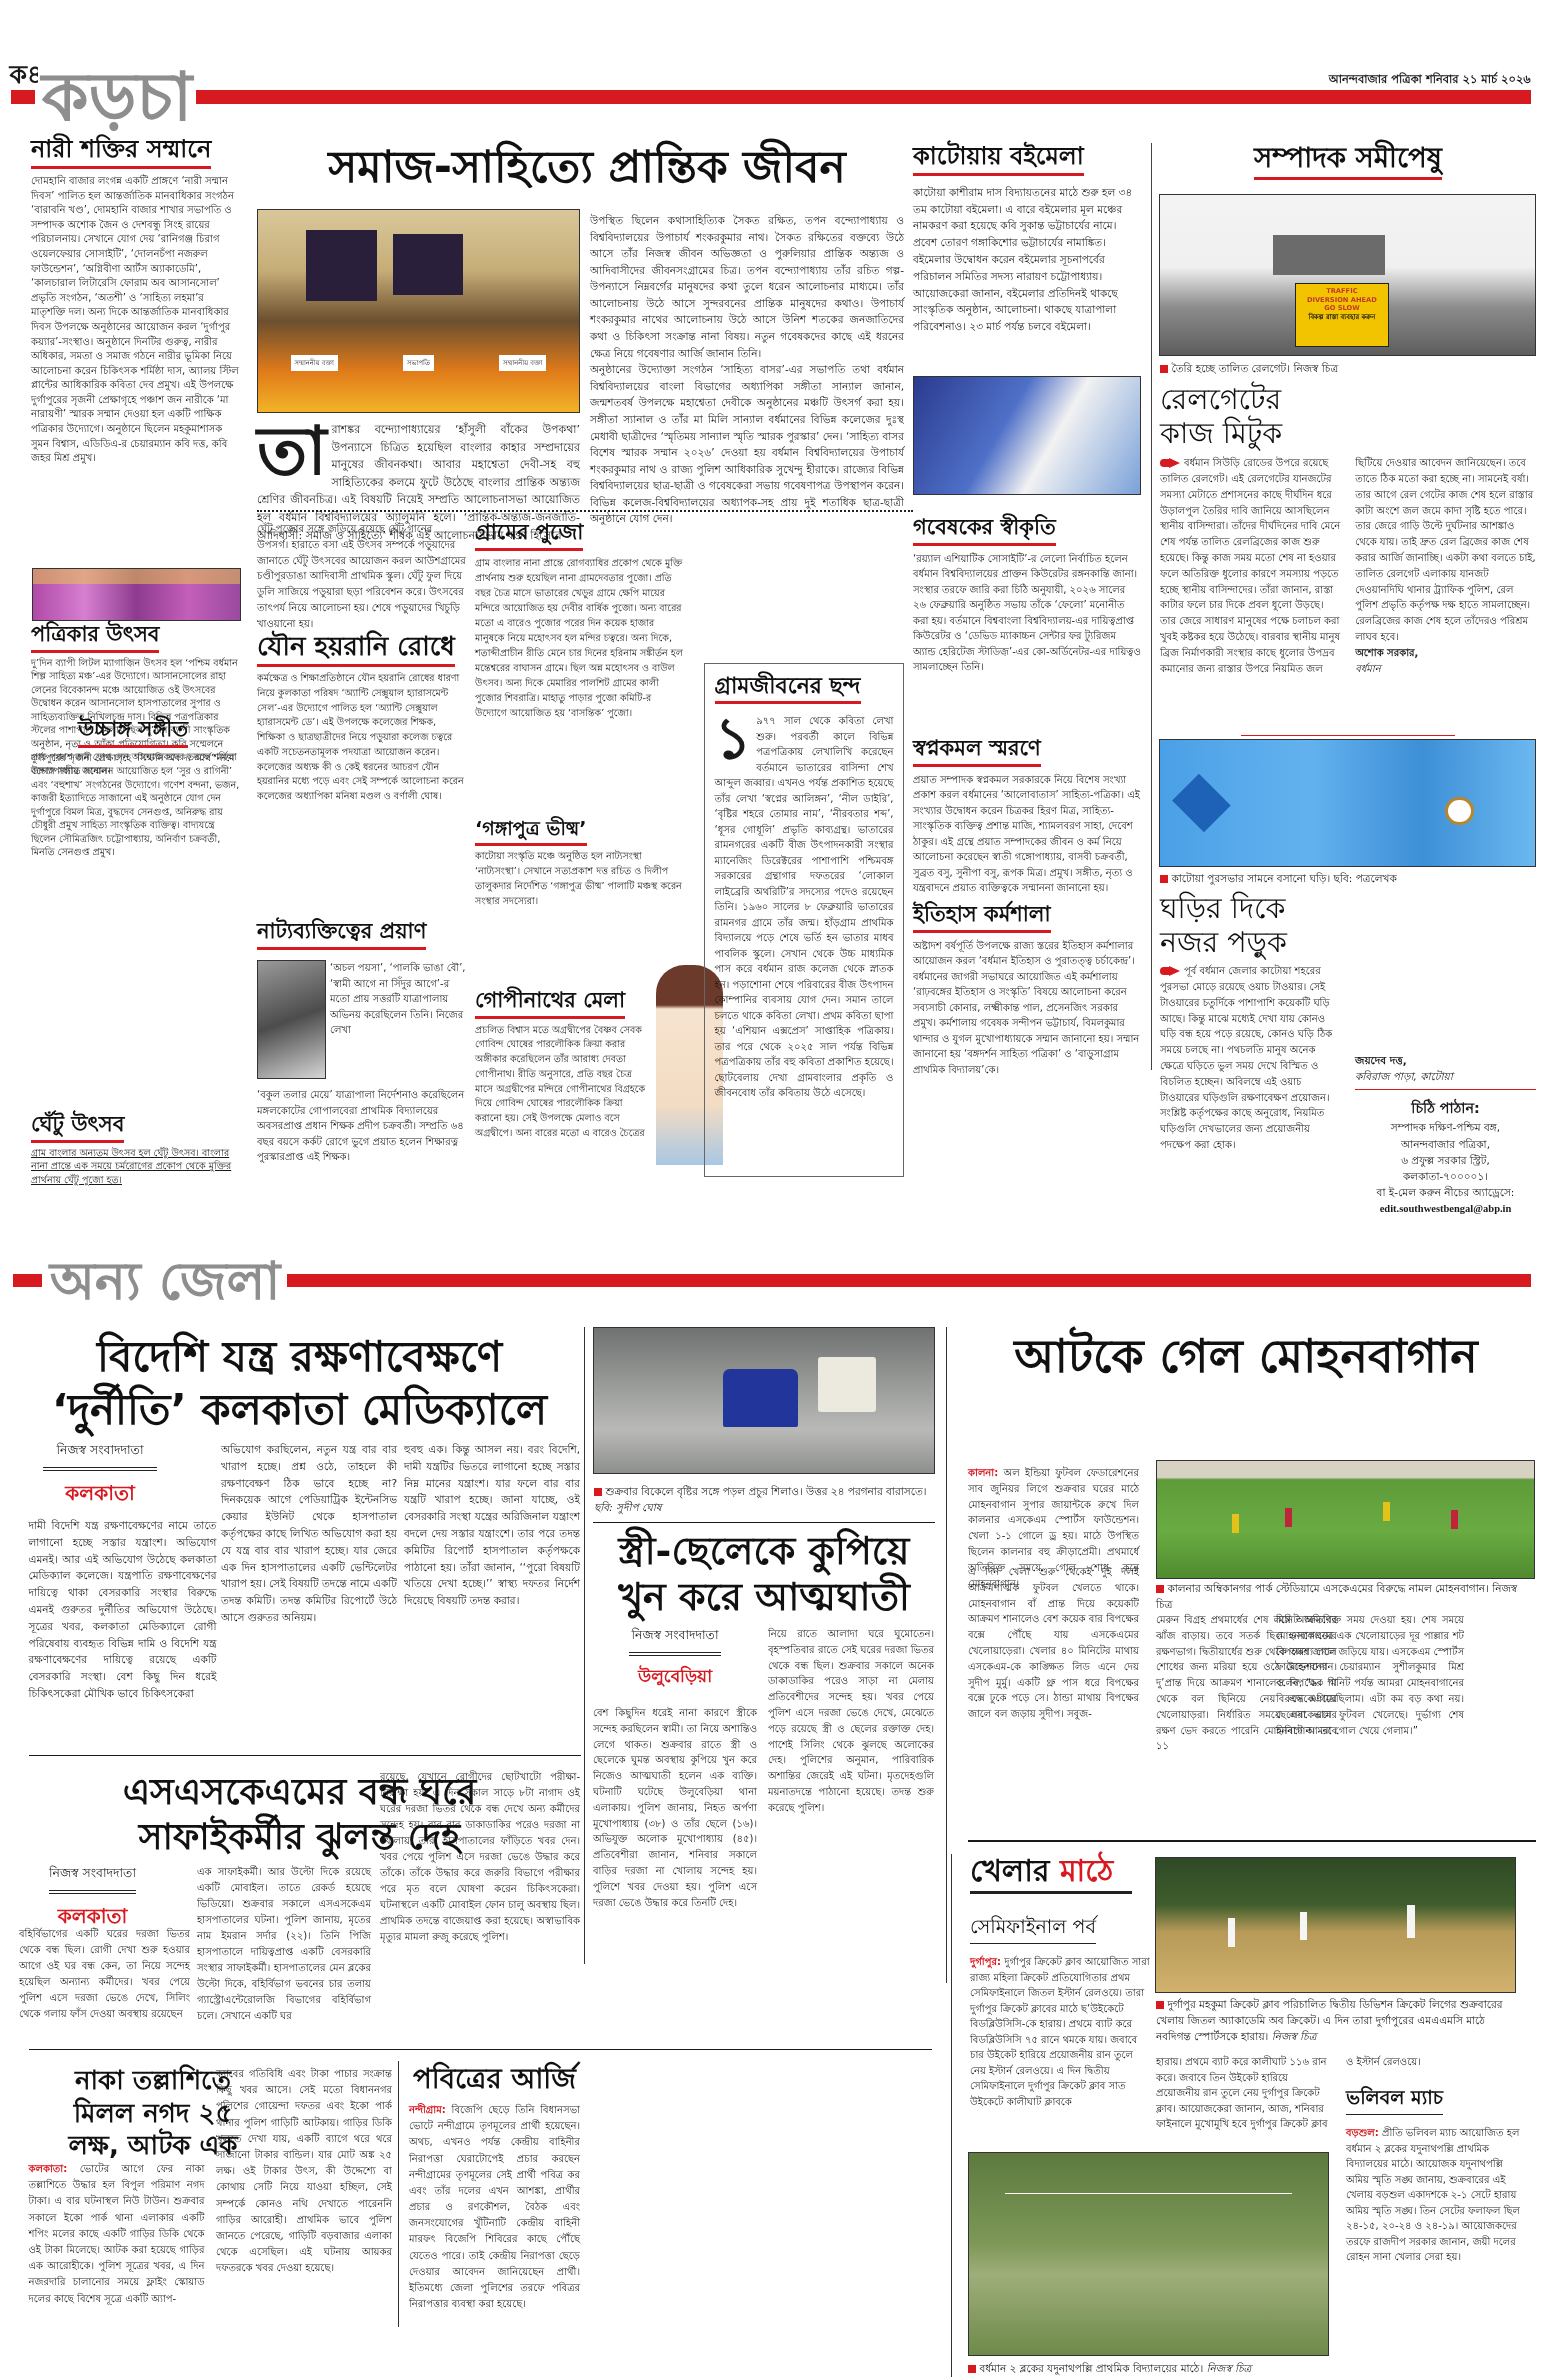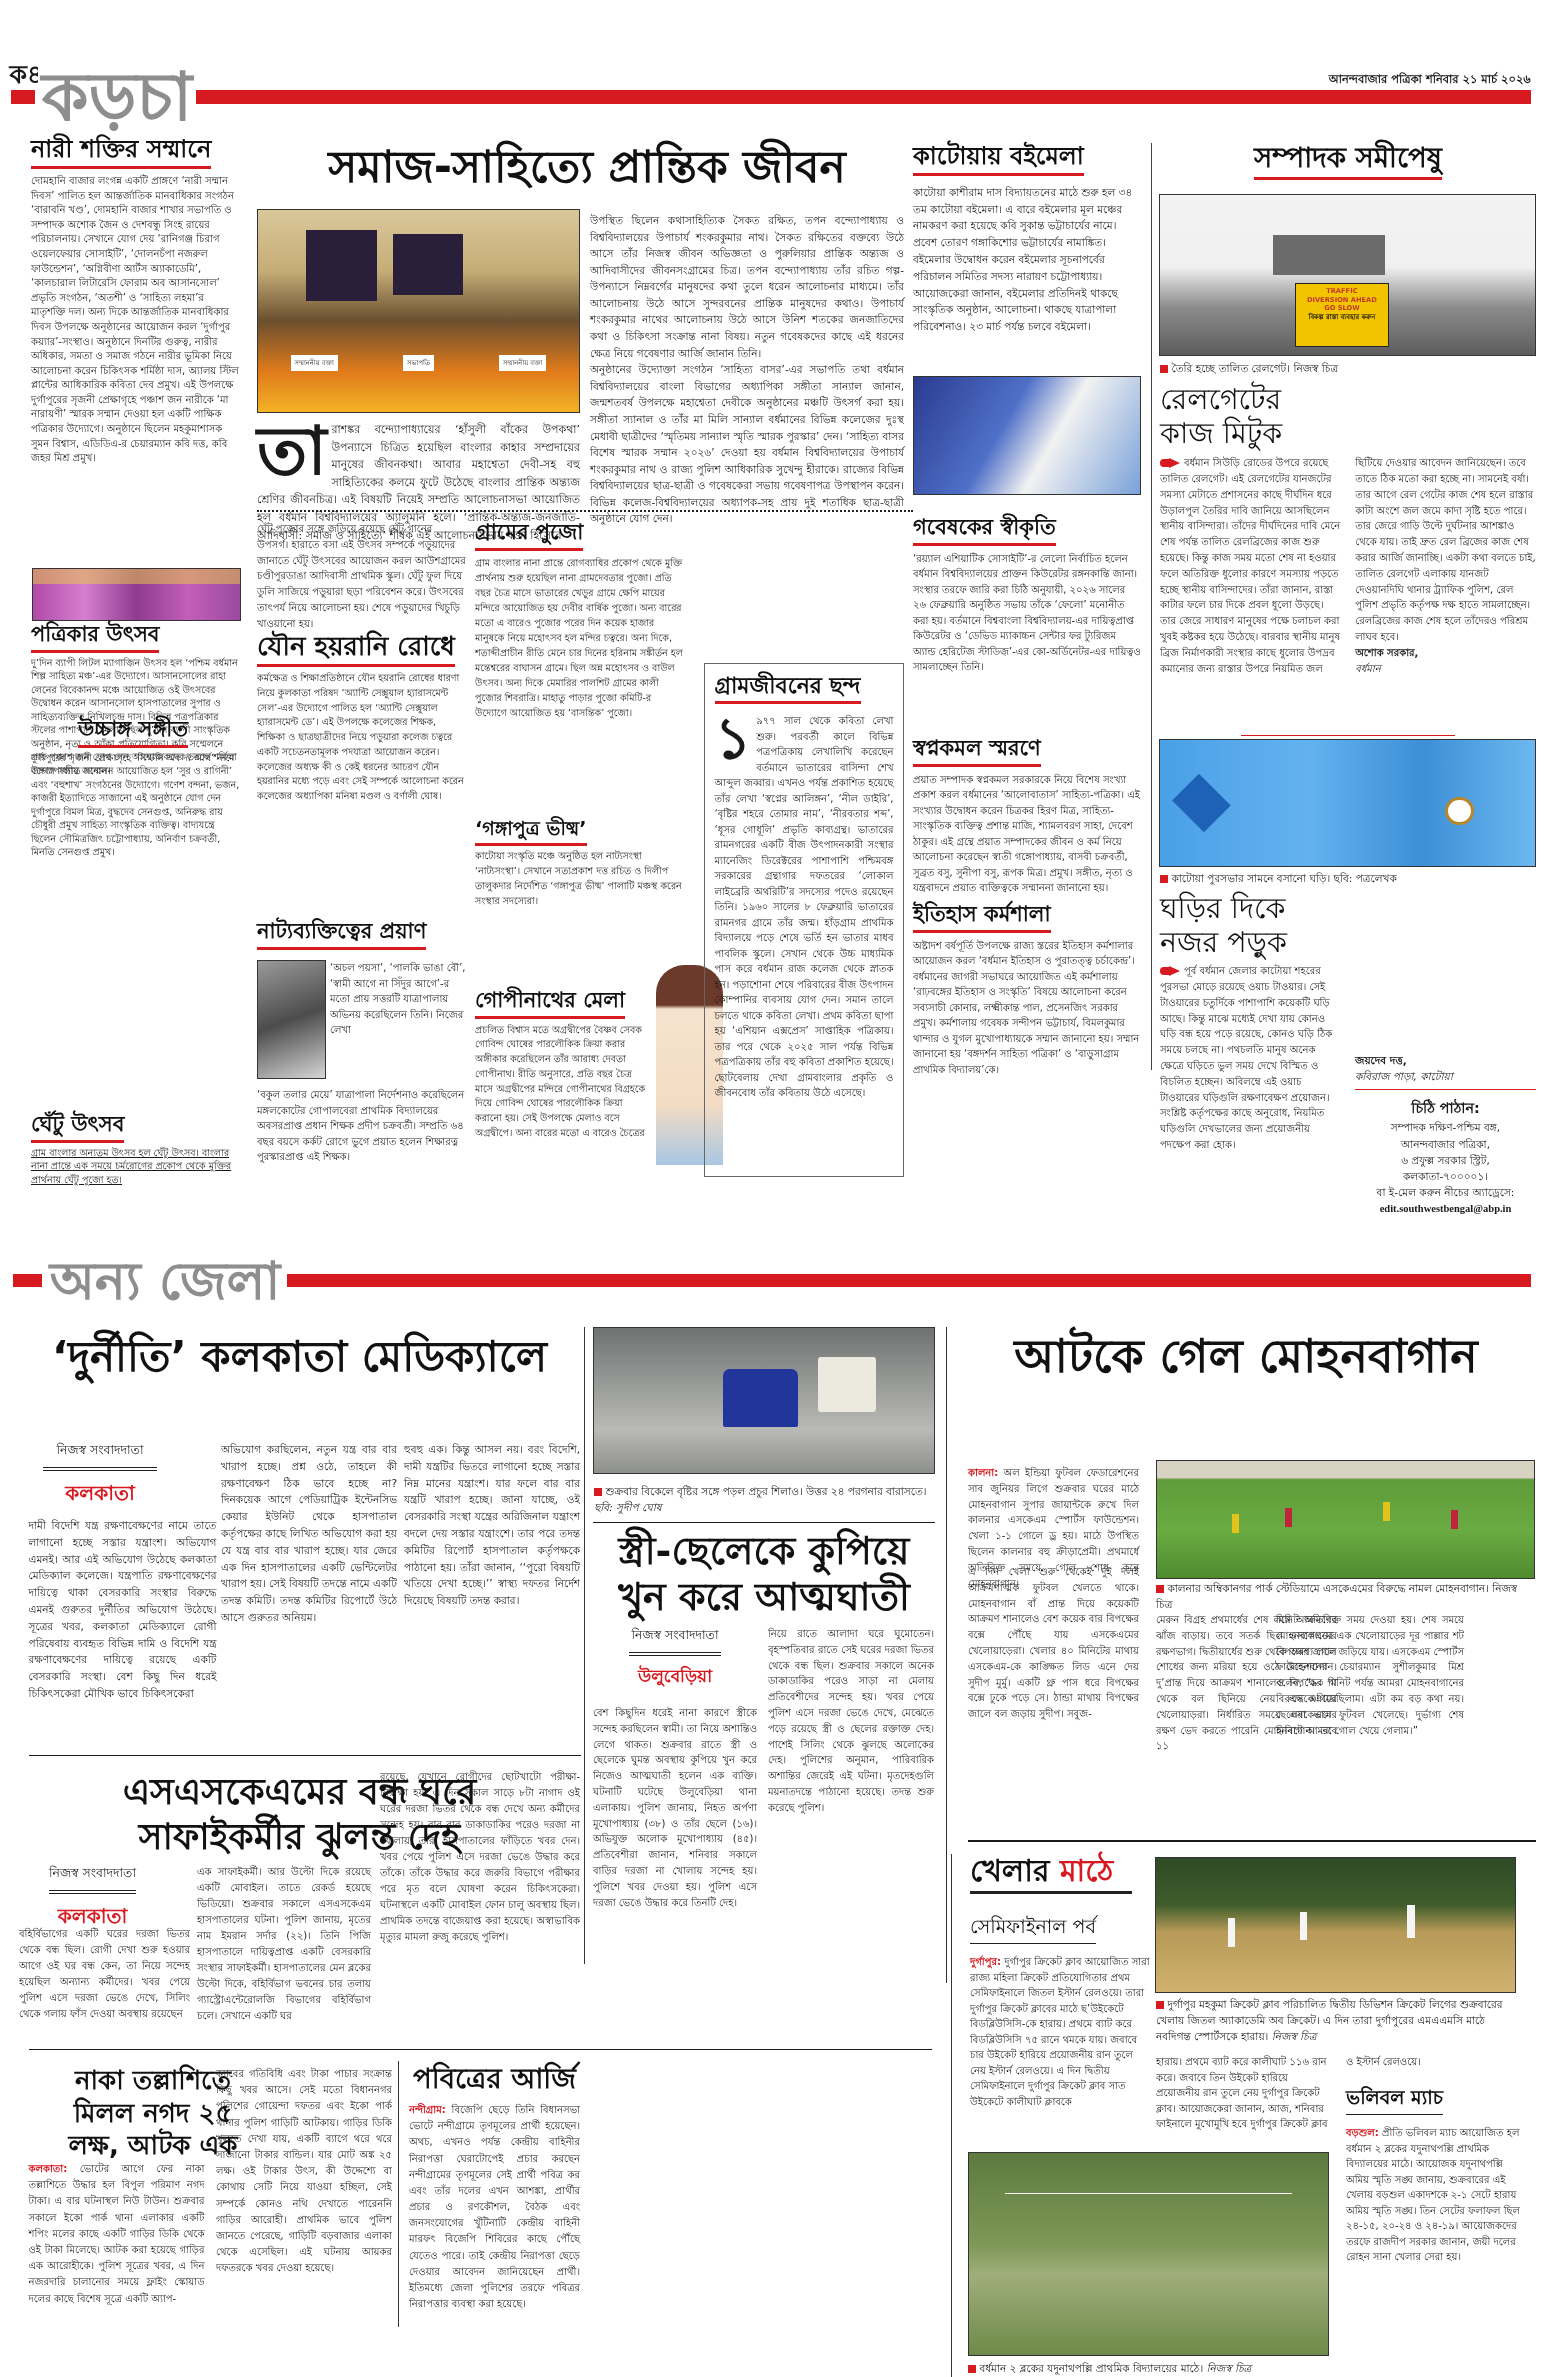--- a/index.html
+++ b/index.html
@@ -190,20 +190,21 @@
     <span class="dropcap" style="font-size:57px;">১</span>
     <p class="body body-sm" style="font-size:10px;line-height:1.55;">৯৭৭ সাল থেকে কবিতা লেখা শুরু। পরবর্তী কালে বিভিন্ন পত্রপত্রিকায় লেখালিখি করেছেন বর্তমানে ভাতারের বাসিন্দা শেখ আব্দুল জব্বার। এখনও পর্যন্ত প্রকাশিত হয়েছে তাঁর লেখা ‘স্বপ্নের আলিঙ্গন’, ‘নীল ডাইরি’, ‘বৃষ্টির শহরে তোমার নাম’, ‘নীরবতার শব্দ’, ‘ধূসর গোধূলি’ প্রভৃতি কাব্যগ্রন্থ। ভাতারের রামনগরের একটি বীজ উৎপাদনকারী সংস্থার ম্যানেজিং ডিরেক্টরের পাশাপাশি পশ্চিমবঙ্গ সরকারের গ্রন্থাগার দফতরের ‘লোকাল লাইব্রেরি অথরিটি’র সদস্যের পদেও রয়েছেন তিনি। ১৯৬০ সালের ৮ ফেব্রুয়ারি ভাতারের রামনগর গ্রামে তাঁর জন্ম। হাঁড়গ্রাম প্রাথমিক বিদ্যালয়ে পড়ে শেষে ভর্তি হন ভাতার মাধব পাবলিক স্কুলে। সেখান থেকে উচ্চ মাধ্যমিক পাস করে বর্ধমান রাজ কলেজ থেকে স্নাতক হন। পড়াশোনা শেষে পরিবারের বীজ উৎপাদন কোম্পানির ব্যবসায় যোগ দেন। সমান তালে চলতে থাকে কবিতা লেখা। প্রথম কবিতা ছাপা হয় ‘এশিয়ান এক্সপ্রেস’ সাপ্তাহিক পত্রিকায়। তার পরে থেকে ২০২৫ সাল পর্যন্ত বিভিন্ন পত্রপত্রিকায় তাঁর বহু কবিতা প্রকাশিত হয়েছে। ছোটবেলায় দেখা গ্রামবাংলার প্রকৃতি ও জীবনবোধ তাঁর কবিতায় উঠে এসেছে।</p>
   </div>
 </div>
 
 <div class="redbar" style="left:13.3px;top:1274px;width:28.5px;height:13.3px;"></div>
 <div class="redbar" style="left:147px;top:1274px;width:1384px;height:13.3px;"></div>
 <div class="abs section-banner" style="left:43px;top:1255px;font-size:52px;">অন্য জেলা</div>
 
 <div class="abs hl" style="left:19px;top:1331px;width:561px;text-align:center;font-size:42px;line-height:1.25;">
+  <div>বিদেশি যন্ত্র রক্ষণাবেক্ষণে</div>
   <div>‘দুর্নীতি’ কলকাতা মেডিক্যালে</div>
 </div>
 <div class="abs" style="left:28.5px;top:1441px;width:143px;">
   <div class="byline">নিজস্ব সংবাদদাতা</div>
   <div class="byline-rule"></div>
   <div class="byline-place">কলকাতা</div>
 </div>
 <div class="abs" style="left:28.5px;top:1517px;width:188px;">
   <p class="body" style="font-size:10.5px;line-height:1.6;">দামী বিদেশি যন্ত্র রক্ষণাবেক্ষণের নামে তাতে লাগানো হচ্ছে সস্তার যন্ত্রাংশ। অভিযোগ এমনই। আর এই অভিযোগ উঠেছে কলকাতা মেডিক্যাল কলেজে। যন্ত্রপাতি রক্ষণাবেক্ষণের দায়িত্বে থাকা বেসরকারি সংস্থার বিরুদ্ধে এমনই গুরুতর দুর্নীতির অভিযোগ উঠেছে। সূত্রের খবর, কলকাতা মেডিক্যালে রোগী পরিষেবায় ব্যবহৃত বিভিন্ন দামি ও বিদেশি যন্ত্র রক্ষণাবেক্ষণের দায়িত্বে রয়েছে একটি বেসরকারি সংস্থা। বেশ কিছু দিন ধরেই চিকিৎসকেরা মৌখিক ভাবে চিকিৎসকেরা</p>
 </div>

